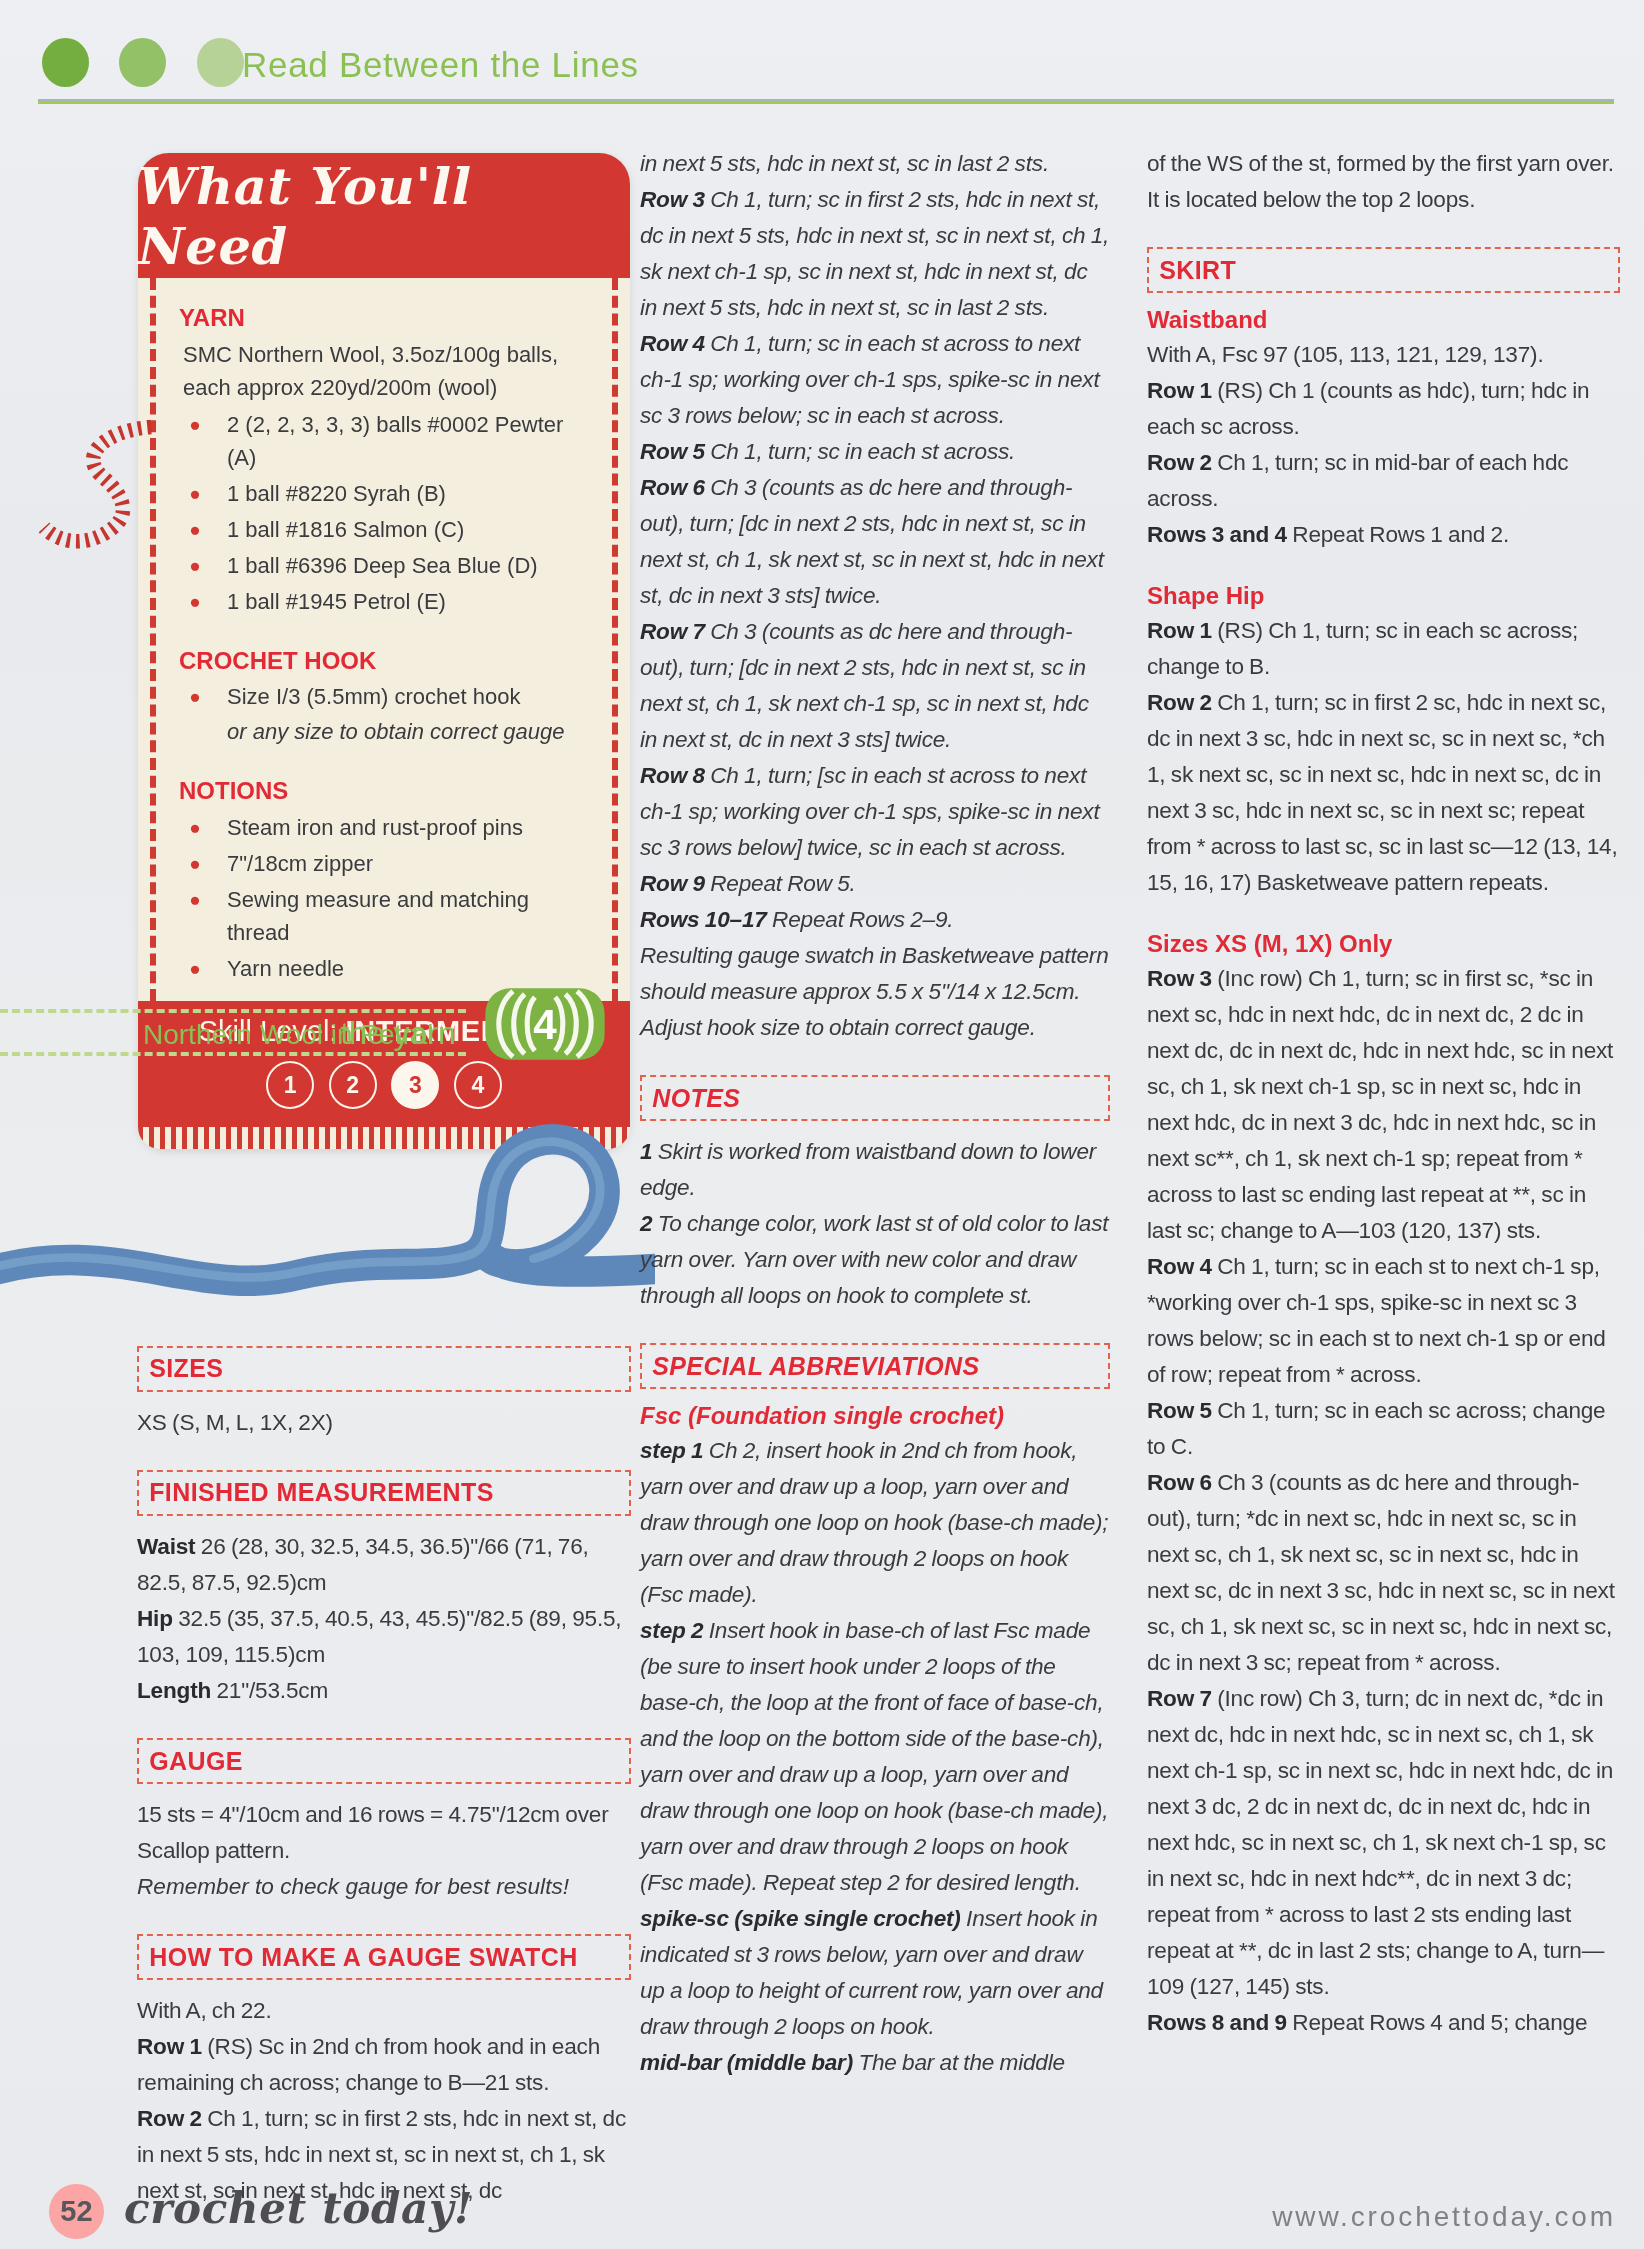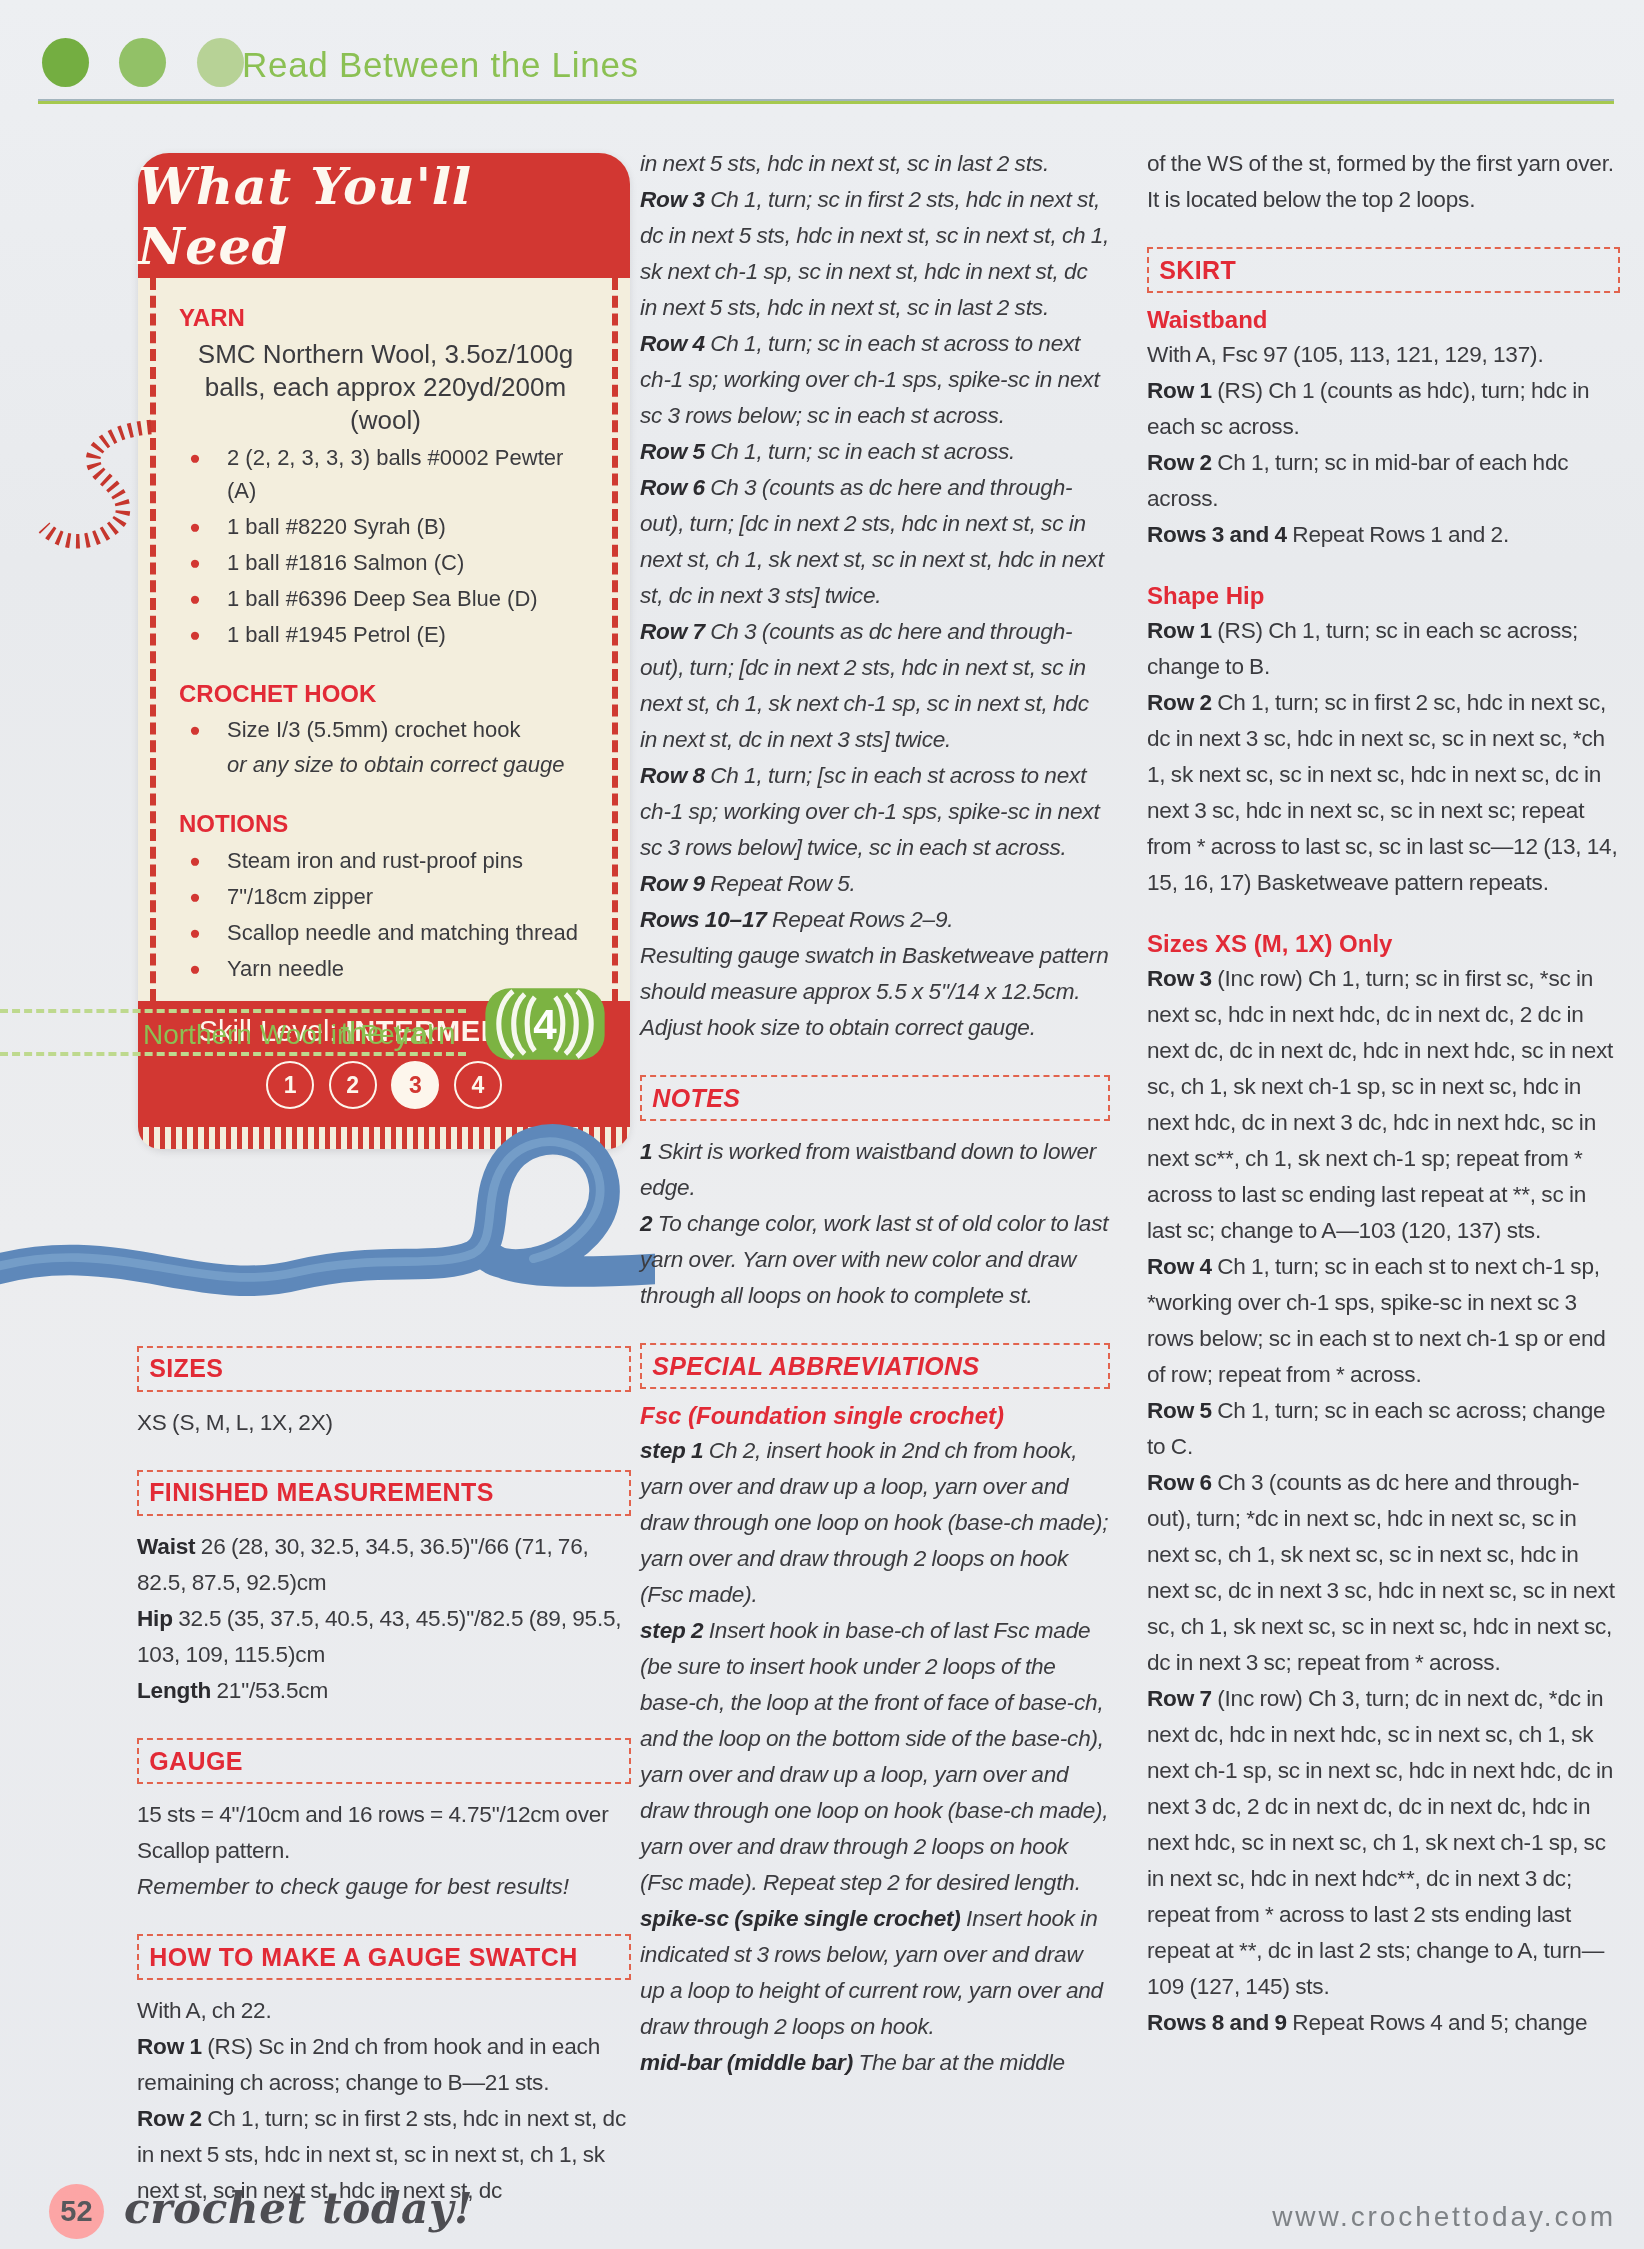--- a/index.html
+++ b/index.html
@@ -17,21 +17,21 @@
   .need-box{position:absolute;left:138px;top:153px;width:492px;background:#f3eedd;
     border-radius:31px 31px 26px 26px;box-shadow:0 2.2px 7.3px rgba(80,80,90,.15);}
   .need-head{height:125px;background:#d23732;border-radius:31px 31px 0 0;
     display:flex;align-items:center;justify-content:center;}
   .need-title{color:#fdf8ef;font-family:"DejaVu Serif",serif;font-style:italic;font-weight:700;
     font-size:51px;letter-spacing:0.7px;}
   .need-body{position:relative;padding:19px 38px 13px 41px;}
   .stitch{position:absolute;top:0;bottom:0;width:0;border-left:6.6px dashed #cf3a31;}
   .stitch.l{left:11.6px;} .stitch.r{right:11.6px;}
   .need-body .rh{font-size:24px;margin:7.3px 0 5.8px;}
-  .need-body p{font-size:26px;line-height:33px;margin:4px;text-align:center;}
+  .need-body p{font-size:22px;line-height:33px;margin:4px;}
   .need-body .bullet{position:relative;font-size:22px;line-height:33px;margin:2.9px 0 2.9px 0;
     padding-left:48px;}
   .need-body .bullet::before{content:"●";position:absolute;left:10.2px;top:0;color:#d23732;font-size:19px;}
   .need-body .bullet-italic{font-style:italic;font-size:22px;line-height:32px;margin:0 0 2.9px 0;padding-left:48px;}
   .skill-band{background:#d23732;padding:14.6px 0 17.5px;text-align:center;}
   .skill-line{color:#fdf6ec;font-size:29px;margin-bottom:13px;}
   .skill-line b{font-weight:700;letter-spacing:0.7px;}
   .skill-circles{display:flex;justify-content:center;gap:14.6px;}
   .skill-c{width:44px;height:44px;border-radius:50%;border:2.9px solid #fdf6ec;color:#fdf6ec;
     font-size:23px;font-weight:700;display:flex;align-items:center;justify-content:center;}
@@ -85,21 +85,21 @@
         <div class="bullet">1 ball #8220 Syrah (B)</div>
         <div class="bullet">1 ball #1816 Salmon (C)</div>
         <div class="bullet">1 ball #6396 Deep Sea Blue (D)</div>
         <div class="bullet">1 ball #1945 Petrol (E)</div>
         <div class="rh gap">CROCHET HOOK</div>
         <div class="bullet">Size I/3 (5.5mm) crochet hook</div>
         <div class="bullet-italic">or any size to obtain correct gauge</div>
         <div class="rh gap">NOTIONS</div>
         <div class="bullet">Steam iron and rust-proof pins</div>
         <div class="bullet">7"/18cm zipper</div>
-        <div class="bullet">Scallop needle and matching thread</div>
+        <div class="bullet">Sewing measure and matching thread</div>
         <div class="bullet">Yarn needle</div>
       </div>
   </div>
   <div class="skill-band">
     <div class="skill-line"><span>Skill Level: </span><b>INTERMEDIATE</b></div>
     <div class="skill-circles" id="skill-circles">
         <span class="skill-c">1</span>
         <span class="skill-c">2</span>
         <span class="skill-c active">3</span>
         <span class="skill-c">4</span>

